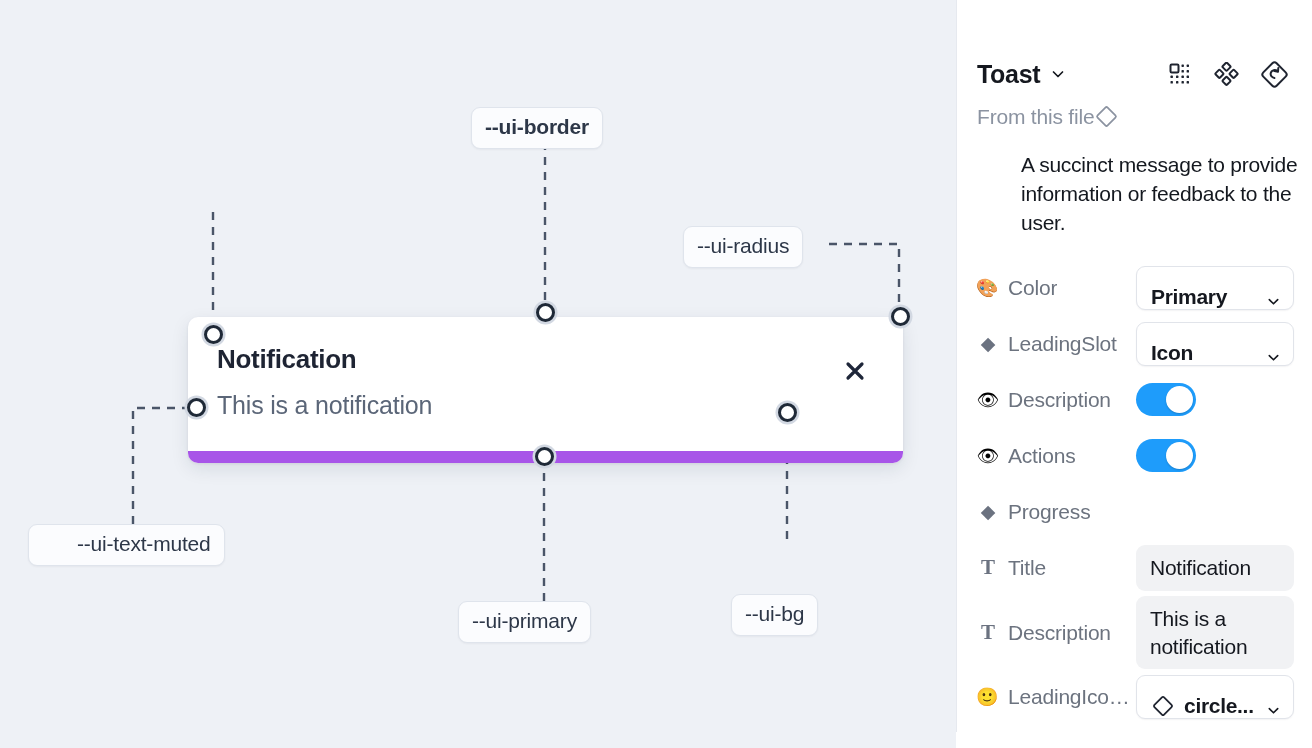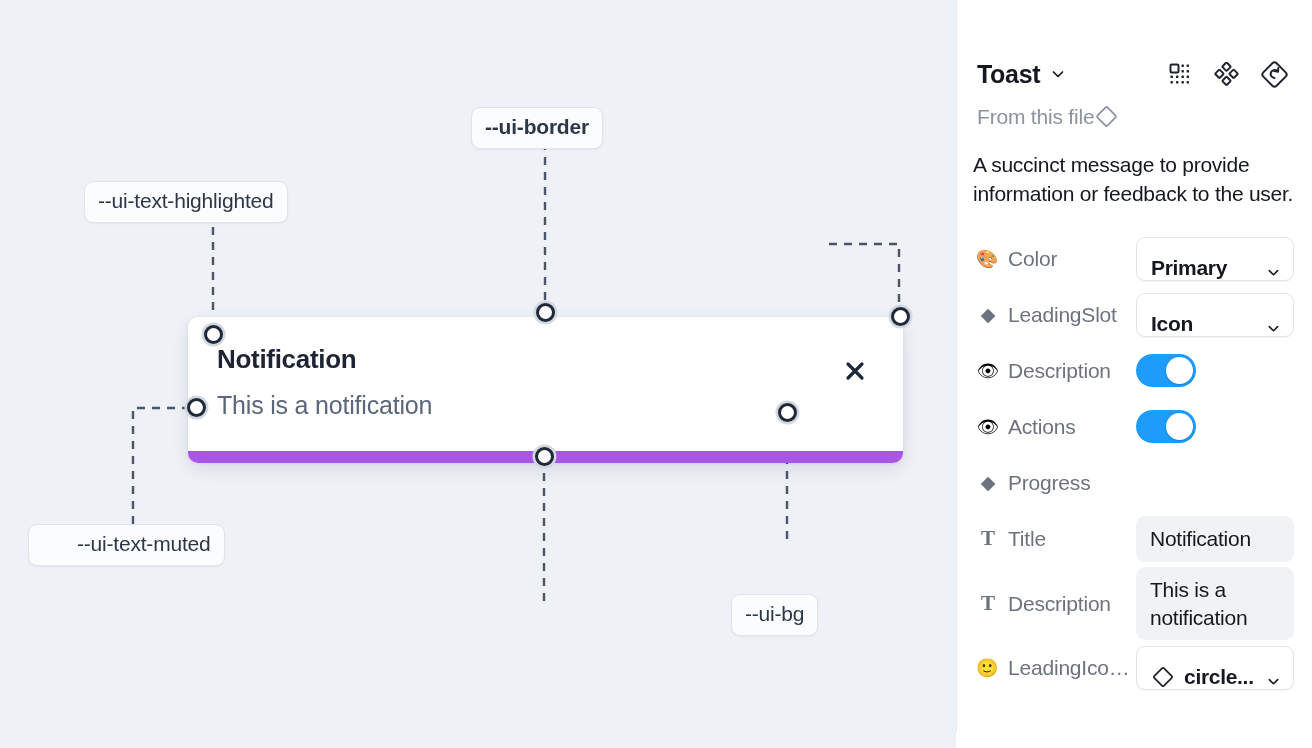--- a/index.html
+++ b/index.html
@@ -97,21 +97,21 @@
 
   #from-file-row {
     display: flex; align-items: center; 
     padding: 8px 20px 0 20px;
   }
   #from-file-label { font-size: 21px; color: #8b93a1; letter-spacing: -0.2px; }
 
   #panel-desc {
     padding: 22px 12px 0 16px;
     font-size: 21px; line-height: 1.38;
-    color: #14181f; letter-spacing: -0.25px;
+    color: #14181f; letter-spacing: -0.25px; margin-left: 48px;
   }
 
   #prop-list { padding: 22px 18px 0 20px; }
   .prop-row {
     display: flex; align-items: center;
     min-height: 56px;
     margin-bottom: 0px;
   }
   .prop-label {
     display: flex; align-items: center; gap: 9px;
@@ -205,23 +205,24 @@
       <div id="toast-title">Notification</div>
       <div id="toast-desc">This is a notification</div>
       <div id="toast-close">
         <svg width="26" height="26" viewBox="0 0 26 26" aria-hidden="true">
           <path d="M6 6 L20 20 M20 6 L6 20" stroke="#1e2639" stroke-width="3.2" stroke-linecap="round"></path>
         </svg>
       </div>
       <div id="toast-progress"></div>
     </div>
 
-    <div class="tag" style="left:84px;  top:181px;">--ui-text-highlighted</div>
     <div class="tag" style="left:471px; top:107px;font-weight:bold;">--ui-border</div>
+    <div class="tag" style="left:683px; top:226px;">--ui-radius</div>
     <div class="tag" style="left:28px;  top:524px;padding-left:48px;">--ui-text-muted</div>
+    <div class="tag" style="left:458px; top:601px;">--ui-primary</div>
     <div class="tag" style="left:731px; top:570px;margin-top:24px;">--ui-bg</div>
 
     <div class="anchor" style="left:204px; top:325px;"></div>
     <div class="anchor" style="left:536px; top:303px;"></div>
     <div class="anchor" style="left:891px; top:307px;"></div>
     <div class="anchor" style="left:187px; top:398px;"></div>
     <div class="anchor" style="left:535px; top:447px;"></div>
     <div class="anchor" style="left:778px; top:403px;"></div>
   </div>
 

